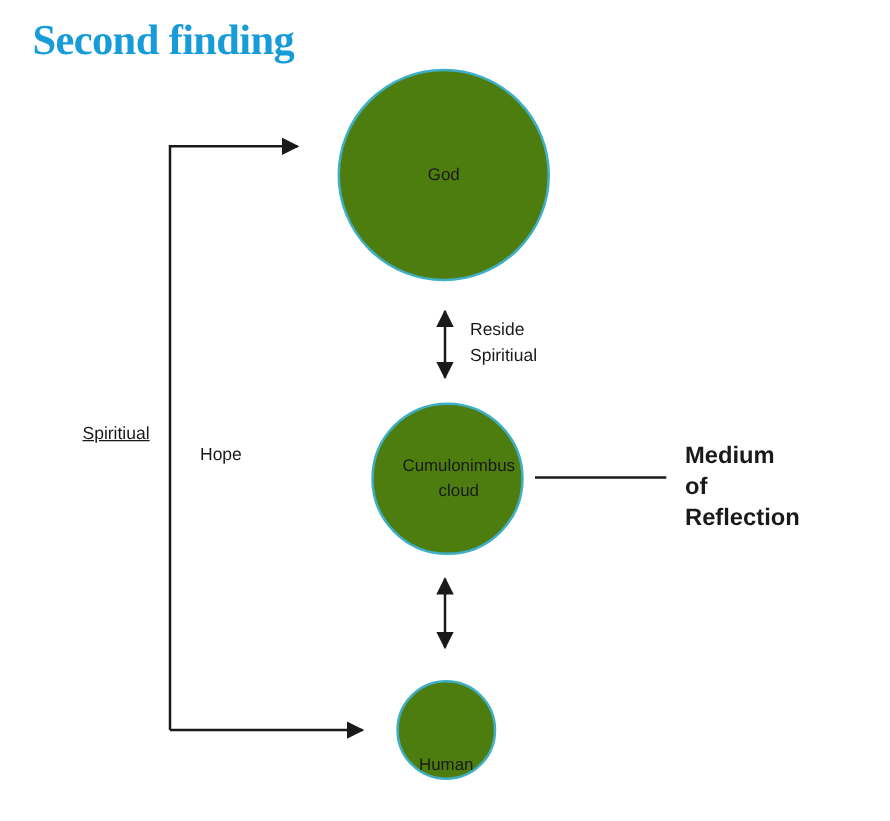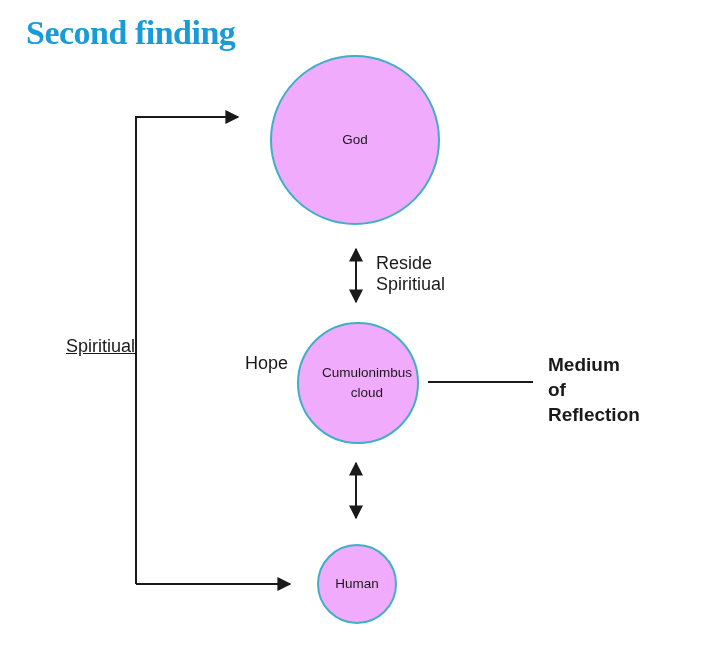--- a/index.html
+++ b/index.html
@@ -41,41 +41,41 @@
     fill: none;
   }
   .arrowhead {
     fill: var(--connector, #1a1a1a);
   }
   .circle {
     position: absolute;
     box-sizing: border-box;
     border: 2px solid var(--circle_stroke, #3fafc6);
     border-radius: 50%;
-    background: #f0abfc;
+    background: #4d7c0f;
     display: flex;
     align-items: center;
     justify-content: center;
     text-align: center;
     font-size: 13.5px;
     line-height: 20px;
   }
   .circle-god    { left: 270px; top: 55px;  width: 170px; height: 170px; }
   .circle-cloud  { left: 297px; top: 322px; width: 122px; height: 122px; justify-content: flex-end; }
-  .circle-human  { left: 317px; top: 544px; width: 80px;  height: 80px; }
+  .circle-human  { left: 317px; top: 544px; width: 80px;  height: 80px; align-items: flex-end; }
   .circle-cloud .node-label { width: 100px; }
   .lbl {
     position: absolute;
-    font-size: 18px;
+    font-size: 14px;
     line-height: 21px;
     white-space: nowrap;
   }
   .lbl-spiritual { left: 66px; top: 336px; text-decoration: underline; }
   .lbl-reside { left: 376px; top: 253px; }
-  .lbl-hope { left: 160px; top: 353px; width: 128px; text-align: right; }
+  .lbl-hope { left: 160px; top: 353px; width: 128px; }
   .lbl-medium {
     left: 548px; top: 352px;
     width: 92px;
     font-size: 19px;
     font-weight: bold;
     line-height: 25px;
     white-space: normal;
   }
   .lbl-contemplation { left: 383px; top: 470px; }
   .lbl-makoto { left: 410px; top: 562px; line-height: 19px; }

